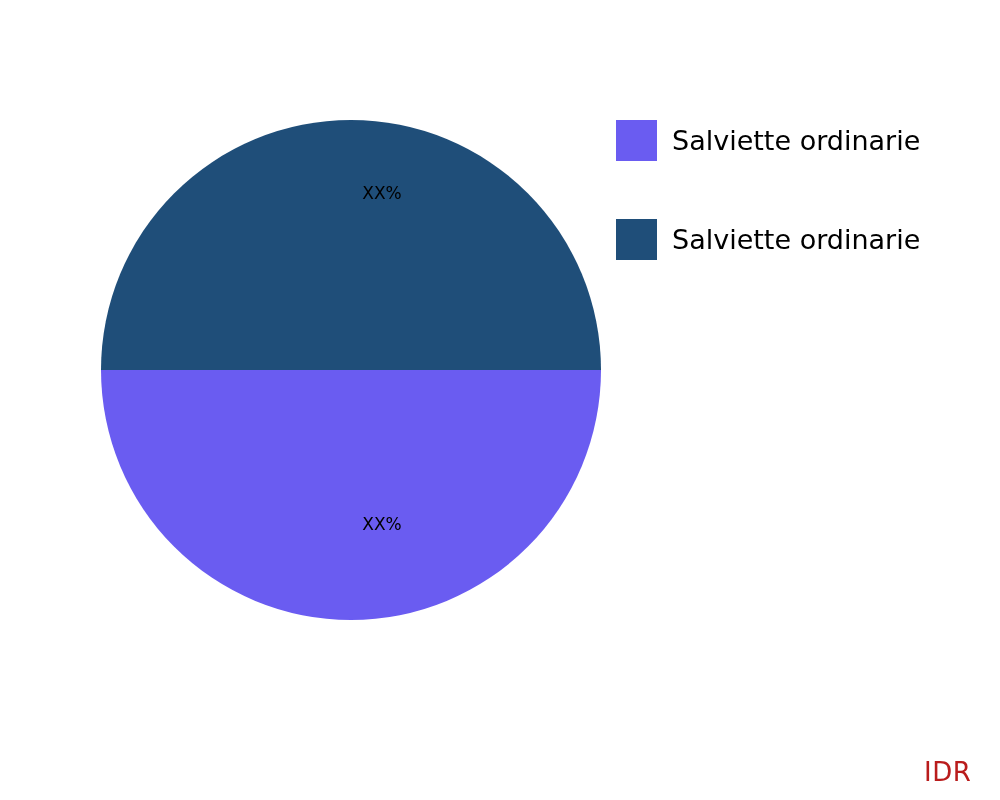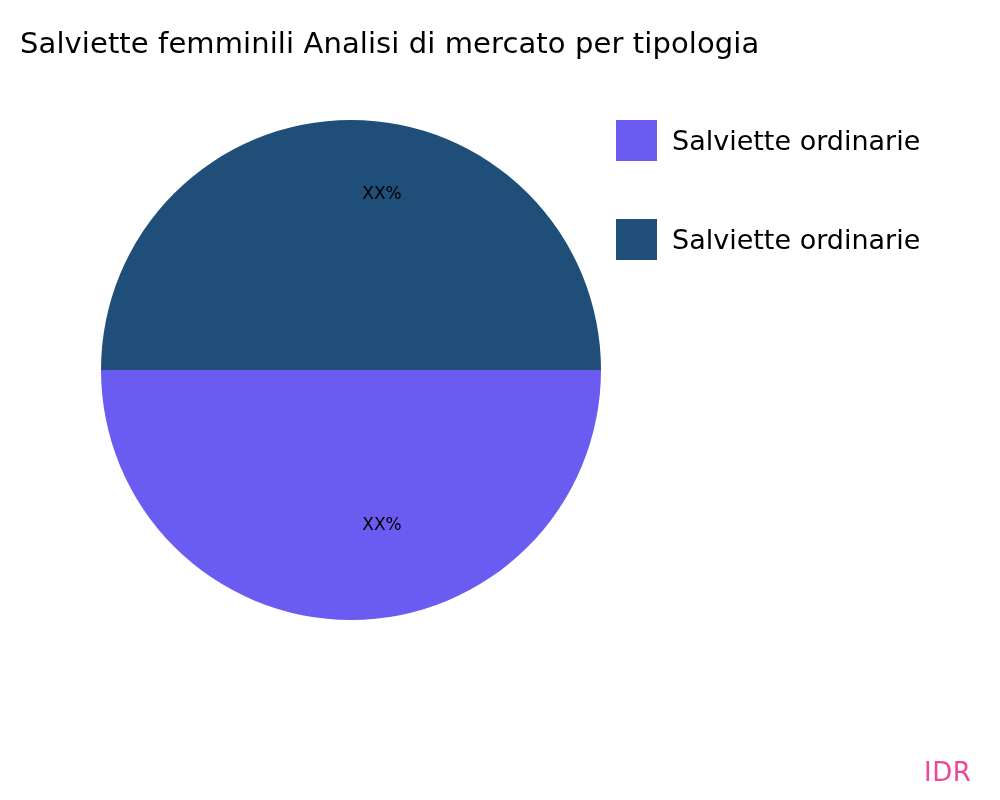--- a/index.html
+++ b/index.html
@@ -101,21 +101,20 @@
     color: #1f4e79;
     letter-spacing: 0.5px;
     white-space: nowrap;
   }
 </style>
 </head>
 <body>
 
 <div id="chart-root" style="background: rgb(255, 255, 255);">
 
-  <div id="chart-title">Salviette femminili Analisi di mercato per tipologia</div>
 
   <div id="pie-wrap">
     <svg id="pie-svg" viewBox="0 0 500 500">
 
       <path id="pie-slice-1" d="M 250 250 L 0 250 A 250 250 0 0 1 500 250 Z" fill="#1f4e79"></path>
 
       <path id="pie-slice-0" d="M 250 250 L 500 250 A 250 250 0 0 1 0 250 Z" fill="#6a5cf1"></path>
     </svg>
 
     <div class="slice-label" id="slice-label-1">XX%</div>
@@ -130,15 +129,15 @@
       <span class="legend-label">Salviette ordinarie</span>
     </div>
 
     <div class="legend-item">
       <span class="legend-swatch" id="legend-swatch-1" style="background: rgb(31, 78, 121);"></span>
       <span class="legend-label">Salviette ordinarie</span>
     </div>
 
   </div>
 
-  <div id="watermark" style="color: #ec4899;">IDR</div>
+  <div id="watermark" style="color: #b91c1c;">IDR</div>
 
 </div>
 
 </body></html>

